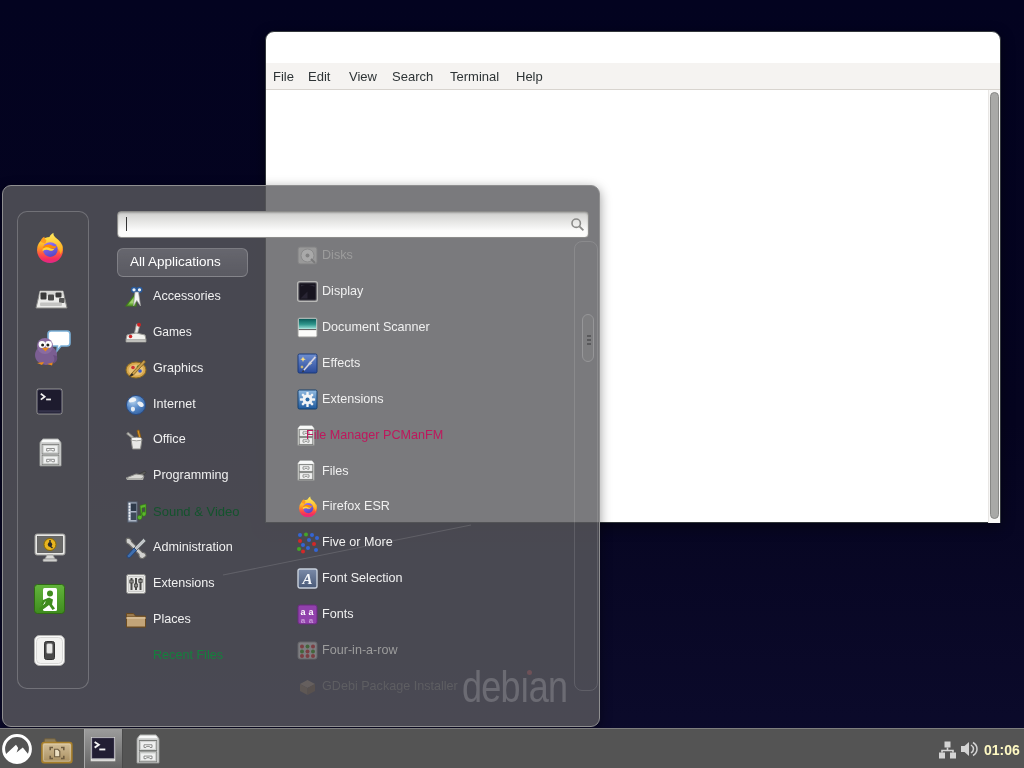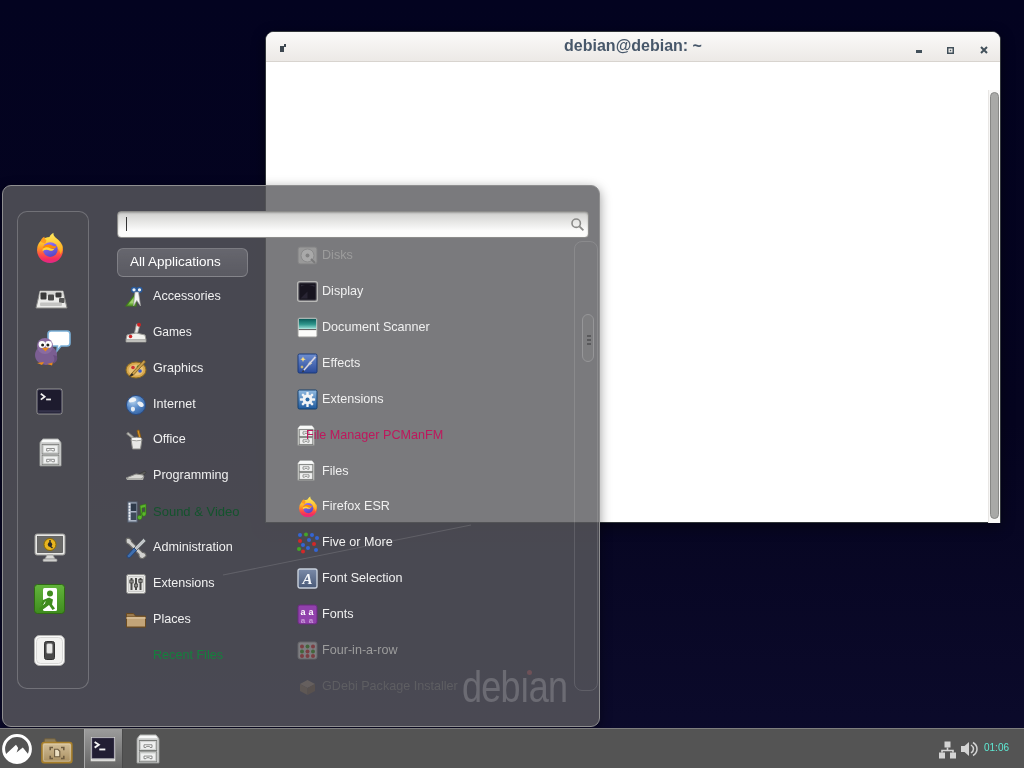--- a/index.html
+++ b/index.html
@@ -3,32 +3,27 @@
 <style>
 *{margin:0;padding:0;box-sizing:border-box}
 html,body{width:1024px;height:768px;overflow:hidden}
 body{font-family:"Liberation Sans",sans-serif;background:linear-gradient(180deg,#030320 0%,#05041f 55%,#0c0b2c 100%);position:relative}
 .a{position:absolute}
 svg{display:block}
 </style></head>
 <body>
 
 <div class="a" style="left:265px;top:31px;width:736px;height:492px;z-index:1;border-radius:9px 9px 0 0;background:#ffffff;border:1px solid #33383b;box-shadow:0 4px 14px rgba(0,0,0,0.45)">
-  <div class="a" style="left:0;top:0;width:734px;height:30px;border-radius:8px 8px 0 0;background:linear-gradient(#fbfaf9,#ece9e6);border-bottom:1px solid #d8d4cf">
-    <div class="a" style="left:14px;top:14px;width:4px;height:6px;background:#3d4750"></div>
-    <div class="a" style="left:18px;top:12px;width:2px;height:3px;background:#3d4750"></div>
-    <div class="a" style="left:0;top:5px;width:734px;text-align:center;font-size:16px;font-weight:bold;color:#47576a">debian@debian: ~</div>
-    <div class="a" style="left:650px;top:18px;width:6px;height:2.5px;background:#42505a"></div>
-    <svg class="a" style="left:681px;top:15px" width="7" height="7" viewBox="0 0 7 7">
-        <path d="M0.75 0.75h5.5v5.5h-5.5z" fill="none" stroke="#42505a" stroke-width="1.5"></path>
-        <rect x="2.8" y="2.8" width="1.4" height="1.4" fill="#42505a"></rect>
-      </svg>
-    <svg class="a" style="left:714px;top:14px" width="8" height="8" viewBox="0 0 8 8">
-        <path d="M1 1l6 6M7 1l-6 6" stroke="#42505a" stroke-width="2"></path>
-      </svg>
+  <div class="a" style="left:0;top:31px;width:734px;height:27px;background:#f5f3f1;border-bottom:1px solid #d8d4cf;font-size:13px;color:#2e3436">
+    <span class="a" style="left:7px;top:6px">File</span>
+    <span class="a" style="left:42px;top:6px">Edit</span>
+    <span class="a" style="left:83px;top:6px">View</span>
+    <span class="a" style="left:126px;top:6px">Search</span>
+    <span class="a" style="left:184px;top:6px">Terminal</span>
+    <span class="a" style="left:250px;top:6px">Help</span>
   </div>
   <div class="a" style="left:722px;top:58px;width:12px;height:433px;background:#f8f7f6;border-left:1px solid #e8e6e4">
     <div class="a" style="left:1px;top:2px;width:9px;height:427px;background:#a9a9a7;border:1px solid #888886;border-radius:6px"></div>
   </div>
 </div>
 
 <div class="a" style="left:2px;top:185px;width:598px;height:542px;z-index:2;background:rgba(90,90,93,0.805);border:1px solid #8f8f90;border-radius:9px;box-shadow:0 3px 12px rgba(0,0,0,0.4)">
 
 <div class="a" style="left:14px;top:25px;width:72px;height:478px;border:1px solid rgba(255,255,255,0.22);background:rgba(80,80,82,0.25);border-radius:10px"></div>
 <div class="a" style="left:31px;top:46px;">
@@ -518,14 +513,14 @@
    <rect x="6.5" y="0.5" width="6" height="6" fill="#d4d4d4"></rect>
    <rect x="1" y="11.5" width="6" height="6" fill="#d4d4d4"></rect>
    <rect x="12" y="11.5" width="6" height="6" fill="#d4d4d4"></rect>
    <path d="M9.5 6.5v3M4 11.5V9.5h11v2M4 9.5h11" stroke="#d4d4d4" stroke-width="1.6" fill="none"></path>
   </svg>
   <svg class="a" style="left:960px;top:11px" width="18" height="18" viewBox="0 0 18 18">
    <path d="M1 6h3.5L9 2v14L4.5 12H1z" fill="#d4d4d4"></path>
    <path d="M11 5c1.5 1 2.5 2.5 2.5 4S12.5 12 11 13" stroke="#d4d4d4" stroke-width="1.5" fill="none"></path>
    <path d="M13 2.5c2.5 1.5 4 4 4 6.5s-1.5 5-4 6.5" stroke="#d4d4d4" stroke-width="1.5" fill="none"></path>
   </svg>
-  <div class="a" style="left:984px;top:13px;font-size:10px;font-weight:normal;color:#5eead4">01:06</div>
+  <div class="a" style="left:984px;top:13px;font-size:14px;font-weight:bold;color:#fef9c3">01:06</div>
 </div>
 
 </body></html>

